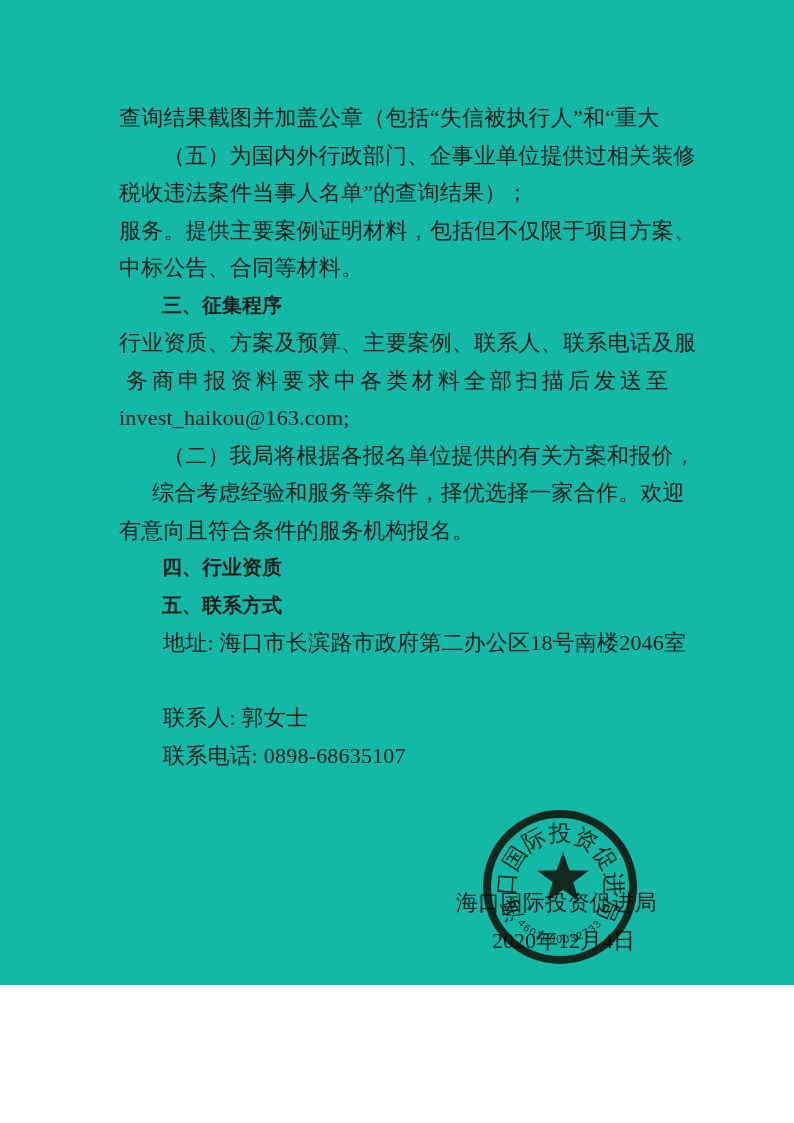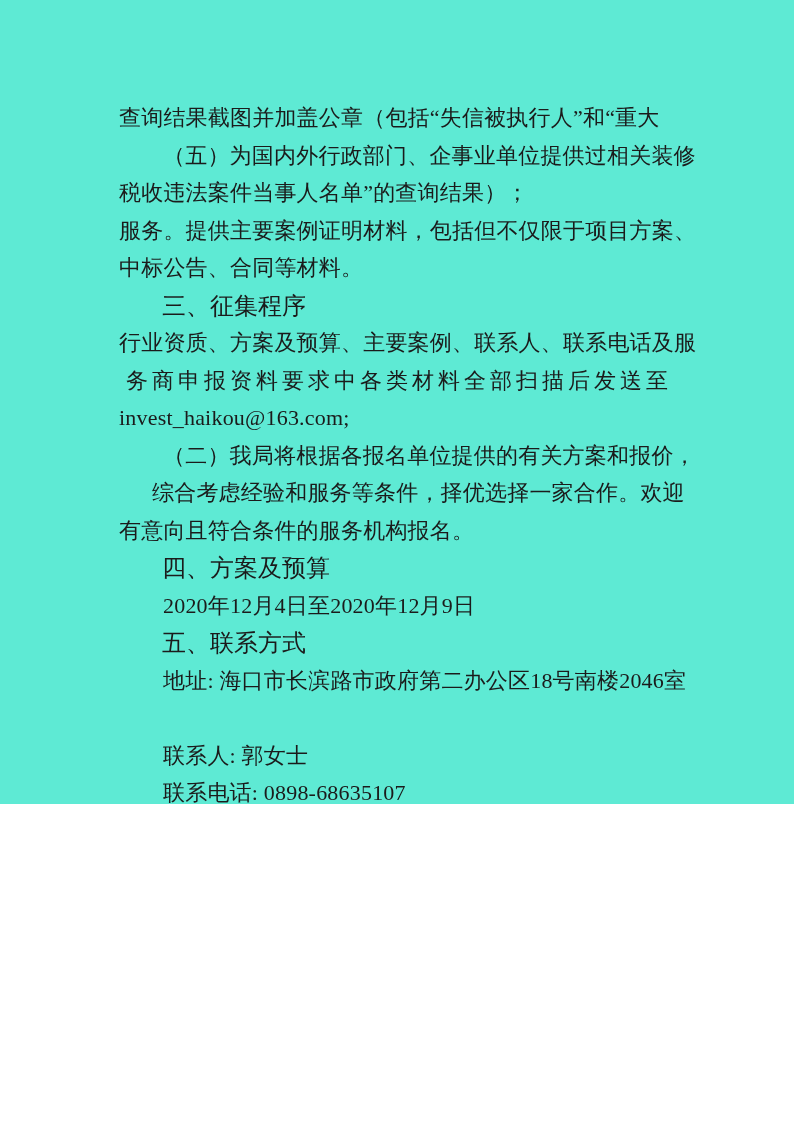--- a/index.html
+++ b/index.html
@@ -1,41 +1,41 @@
 <!DOCTYPE html>
 <html><head>
 <meta charset="utf-8">
 <style>
   html,body{margin:0;padding:0;background:#ffffff;}
   .page{
     position:relative;
-    width:794px;height:804px;
-    background:#5eead4;
+    width:794px;height:985px;
+    background:#14b8a6;
     overflow:hidden;
     font-family:"Liberation Serif","DejaVu Serif",serif;
     color:#1b1b1b;
   }
   .doc{
     position:absolute;
     top:99px;left:119px;
     width:560px;
   }
   .line{
     font-size:22px;
     line-height:37.5px;
     white-space:nowrap;
     letter-spacing:0.2px;
   }
   .ind-1{padding-left:44px;}
   .ind-2{padding-left:33px;}
   .spread{letter-spacing:4px;text-align:center;}
   .heading{
     font-family:"Liberation Sans","DejaVu Sans",sans-serif;
-    font-weight:400;
-    font-size:24px;
+    font-weight:700;
+    font-size:20px;
     line-height:37.5px;
     padding-left:43px;
     white-space:nowrap;
   }
   .gap{height:37.5px;}
   .sig-org{
     position:absolute;
     top:891px;left:456px;
     font-size:22px;line-height:24px;
     letter-spacing:0.3px;
@@ -74,22 +74,21 @@
       <div class="line">税收违法案件当事人名单”的查询结果）；</div>
       <div class="line">服务。提供主要案例证明材料，包括但不仅限于项目方案、</div>
       <div class="line">中标公告、合同等材料。</div>
       <div class="heading">三、征集程序</div>
       <div class="line">行业资质、方案及预算、主要案例、联系人、联系电话及服</div>
       <div class="line spread">务商申报资料要求中各类材料全部扫描后发送至</div>
       <div class="line">invest_haikou@163.com;</div>
       <div class="line ind-1">（二）我局将根据各报名单位提供的有关方案和报价，</div>
       <div class="line ind-2">综合考虑经验和服务等条件，择优选择一家合作。欢迎</div>
       <div class="line">有意向且符合条件的服务机构报名。</div>
-      <div class="heading">四、方案及预算</div>
-      <div class="line ind-1">2020年12月4日至2020年12月9日</div>
+      <div class="heading">四、行业资质</div>
       <div class="heading">五、联系方式</div>
       <div class="line ind-1">地址: 海口市长滨路市政府第二办公区18号南楼2046室</div>
       <div class="gap"></div>
       <div class="line ind-1">联系人: 郭女士</div>
       <div class="line ind-1">联系电话: 0898-68635107</div>
     </div>
 
   <div class="sig-org">海口国际投资促进局</div>
   <div class="sig-date">2020年12月4日</div>
 

